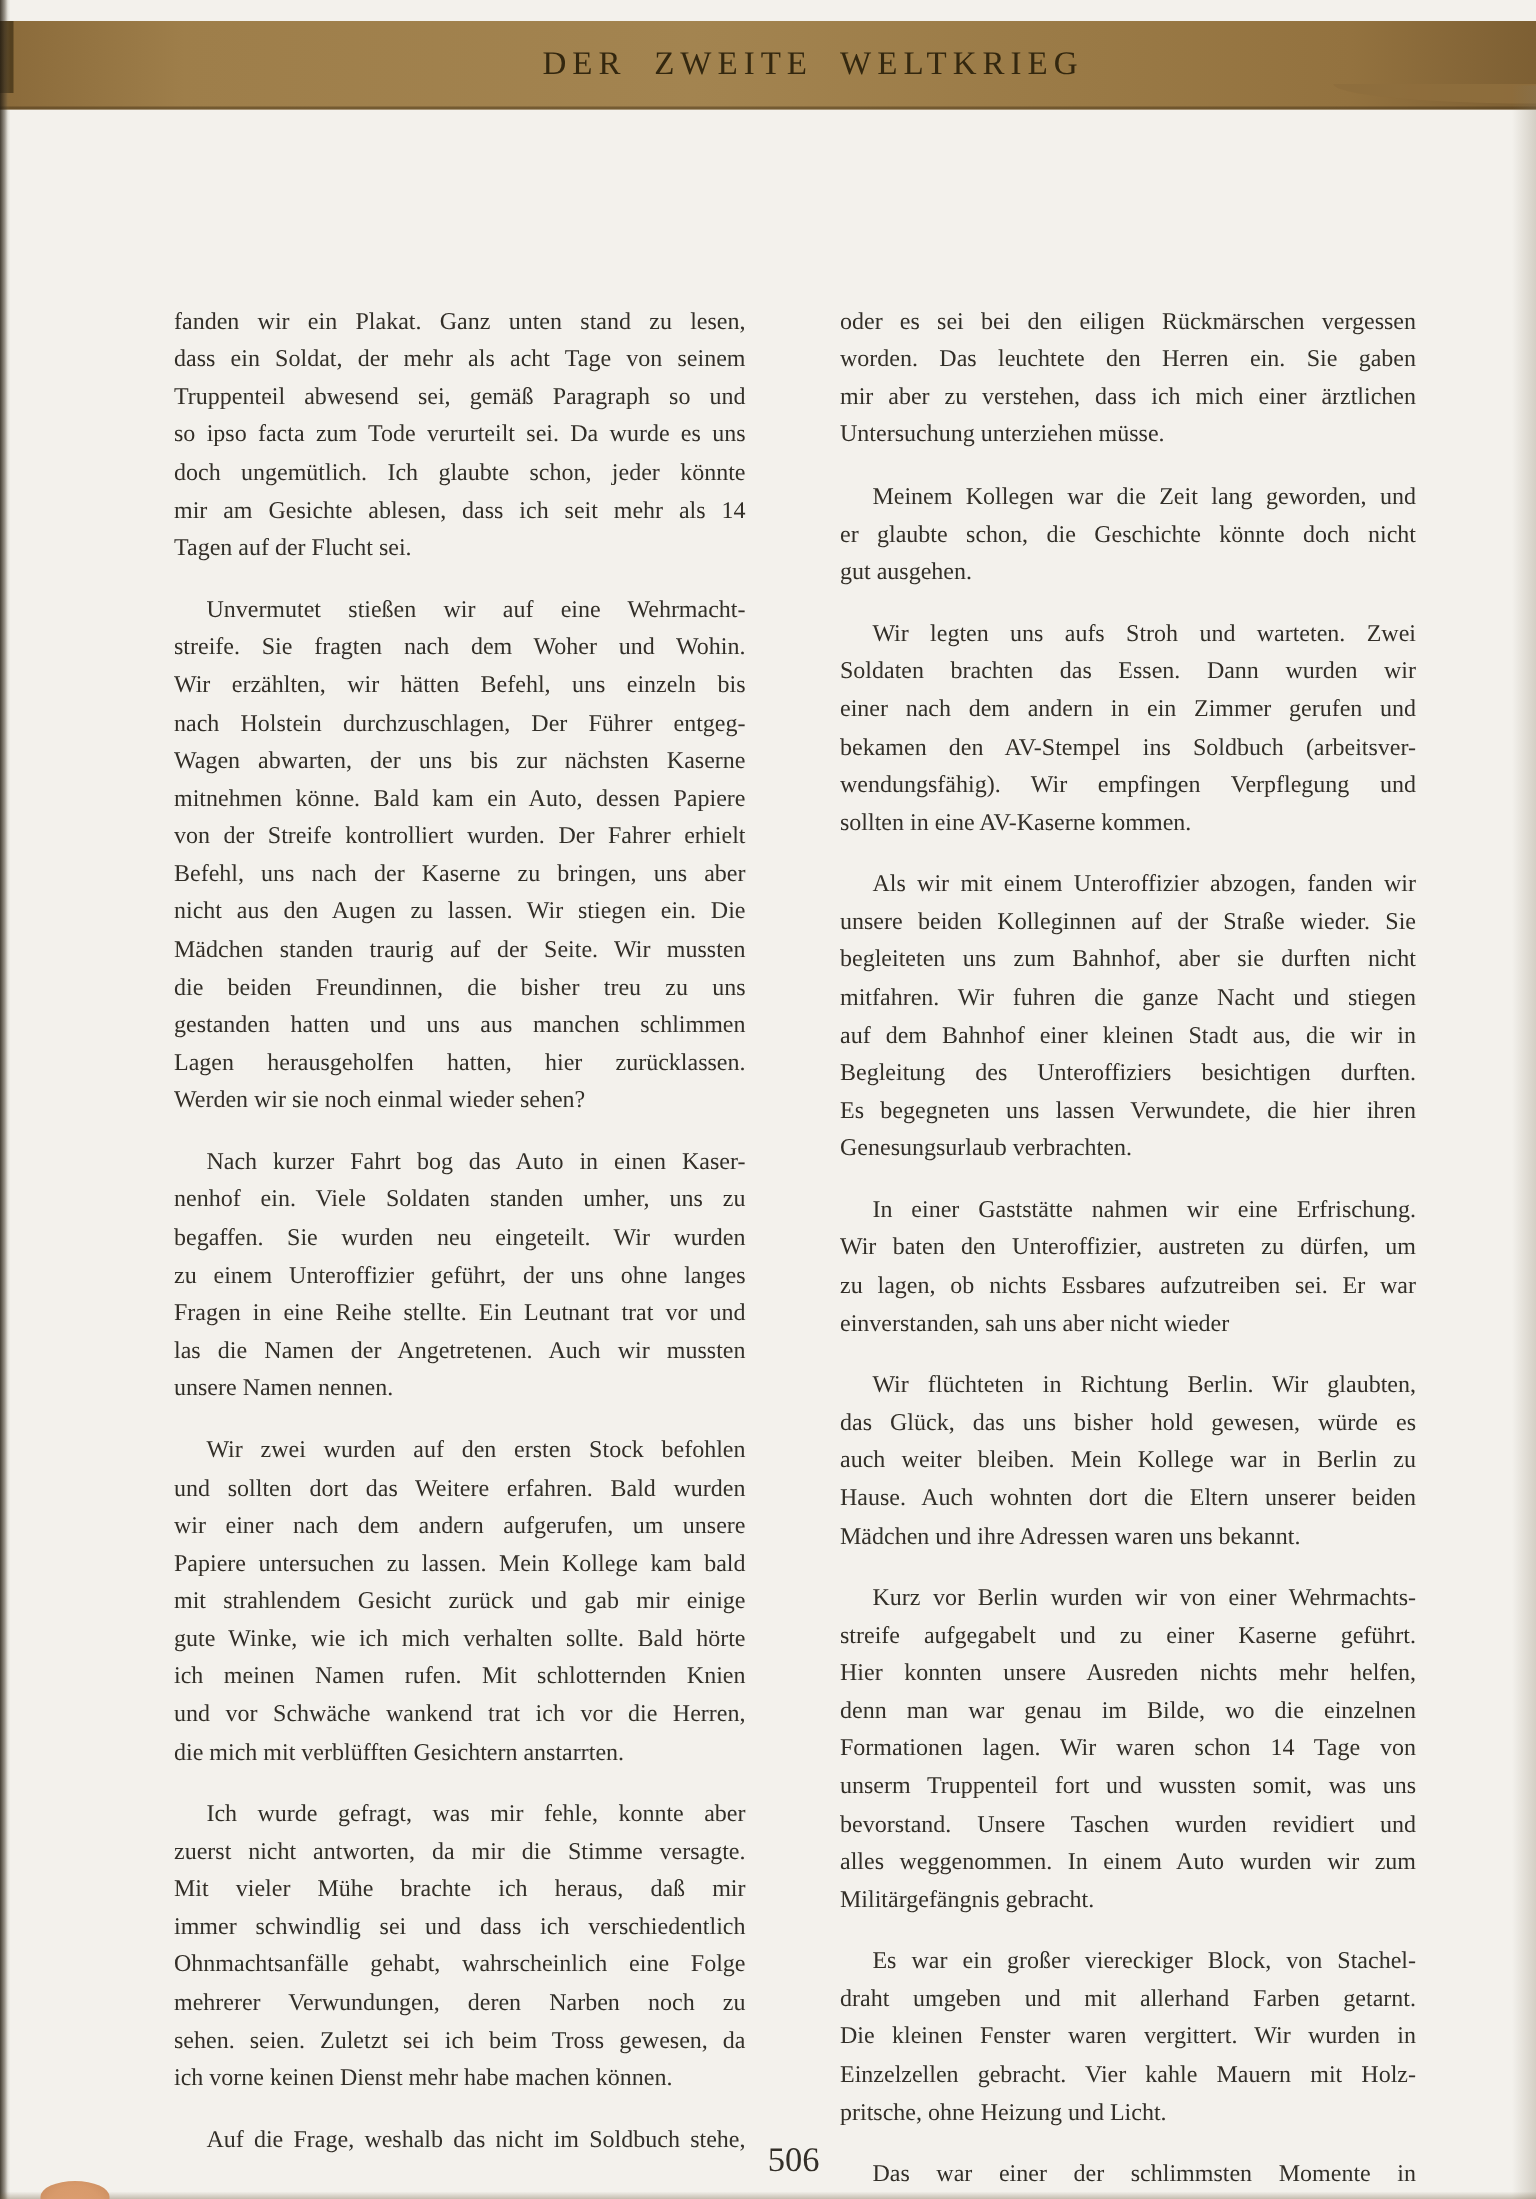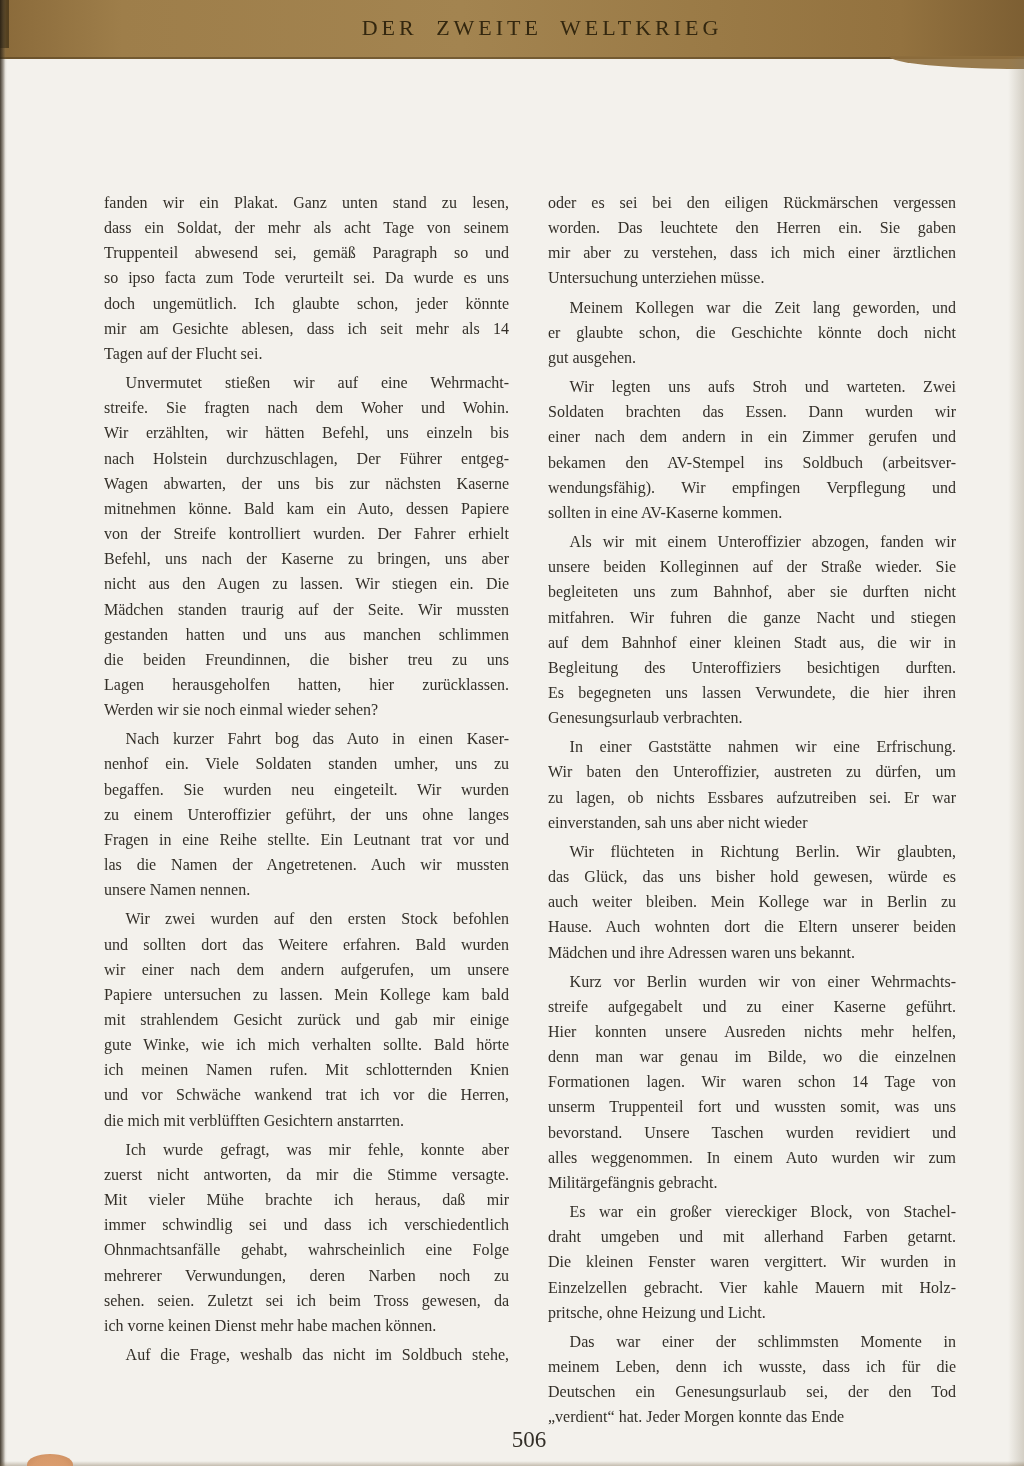--- a/index.html
+++ b/index.html
@@ -10,21 +10,21 @@
     overflow:hidden;
   }
   .page{
     position:relative;
     width:1024px;height:1466px;
     background:var(--paper,#f3f1ec);
     overflow:hidden;
   }
   
   .band{
-    position:absolute;left:0;top:0;width:1024px;height:57px;
+    position:absolute;left:0;top:14px;width:1024px;height:57px;
     background:linear-gradient(90deg,#8a6a3a 0%,#9e7e4a 12%,#a38450 45%,#9a7a46 70%,#93723f 88%,#7d5f33 100%);
     border-bottom:2px solid rgba(80,60,30,0.55);
   }
   .band::before{
     content:'';position:absolute;left:0;top:0;width:9px;height:48px;
     background:var(--band-dark-corner,#54401f);
   }
   .band-title{
     position:absolute;top:15px;left:60px;width:964px;
     text-align:center;
@@ -58,21 +58,21 @@
   }
   
   .col{
     position:absolute;top:186px;width:414px;
     font-size:16px;line-height:25.15px;
     color:var(--body-text,#332f28);
     overflow:hidden;
   }
   .col-left{left:100px;width:413px;}
   .col-right{left:544px;width:416px;}
-  .para{margin:4px;padding:0;}
+  .para{margin:16px;padding:0;}
   .line{
     display:block;
     text-align:justify;
     text-align-last:justify;
     white-space:normal;
   }
   .line.last{
     text-align:left;
     text-align-last:left;
   }
@@ -111,22 +111,22 @@
         <span class="line">Unvermutet stießen wir auf eine Wehrmacht-</span>
         <span class="line">streife. Sie fragten nach dem Woher und Wohin.</span>
         <span class="line">Wir erzählten, wir hätten Befehl, uns einzeln bis</span>
         <span class="line">nach Holstein durchzuschlagen, Der Führer entgeg-</span>
         <span class="line">Wagen abwarten, der uns bis zur nächsten Kaserne</span>
         <span class="line">mitnehmen könne. Bald kam ein Auto, dessen Papiere</span>
         <span class="line">von der Streife kontrolliert wurden. Der Fahrer erhielt</span>
         <span class="line">Befehl, uns nach der Kaserne zu bringen, uns aber</span>
         <span class="line">nicht aus den Augen zu lassen. Wir stiegen ein. Die</span>
         <span class="line">Mädchen standen traurig auf der Seite. Wir mussten</span>
+        <span class="line">die beiden Freundinnen, die bisher treu zu uns</span>
         <span class="line">gestanden hatten und uns aus manchen schlimmen</span>
-        <span class="line">die beiden Freundinnen, die bisher treu zu uns</span>
         <span class="line">Lagen herausgeholfen hatten, hier zurücklassen.</span>
         <span class="line last">Werden wir sie noch einmal wieder sehen?</span>
       </p>
       <p class="para indent">
         <span class="line">Nach kurzer Fahrt bog das Auto in einen Kaser-</span>
         <span class="line">nenhof ein. Viele Soldaten standen umher, uns zu</span>
         <span class="line">begaffen. Sie wurden neu eingeteilt. Wir wurden</span>
         <span class="line">zu einem Unteroffizier geführt, der uns ohne langes</span>
         <span class="line">Fragen in eine Reihe stellte. Ein Leutnant trat vor und</span>
         <span class="line">las die Namen der Angetretenen. Auch wir mussten</span>

